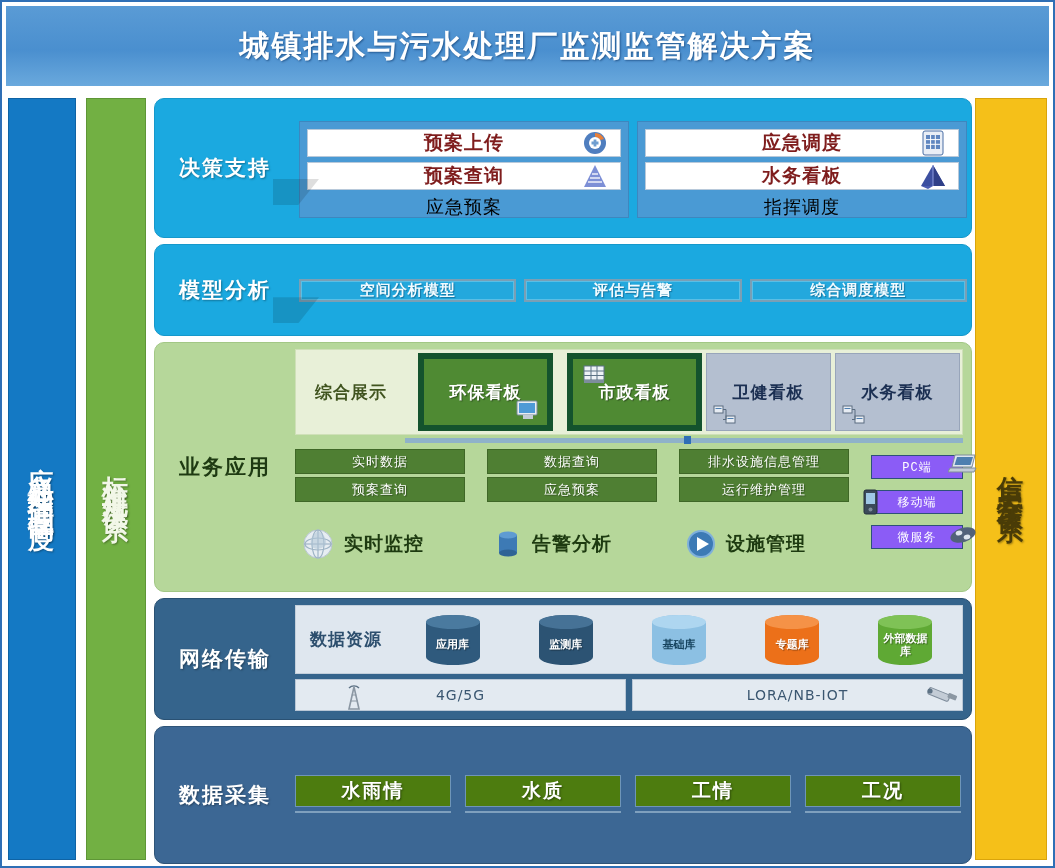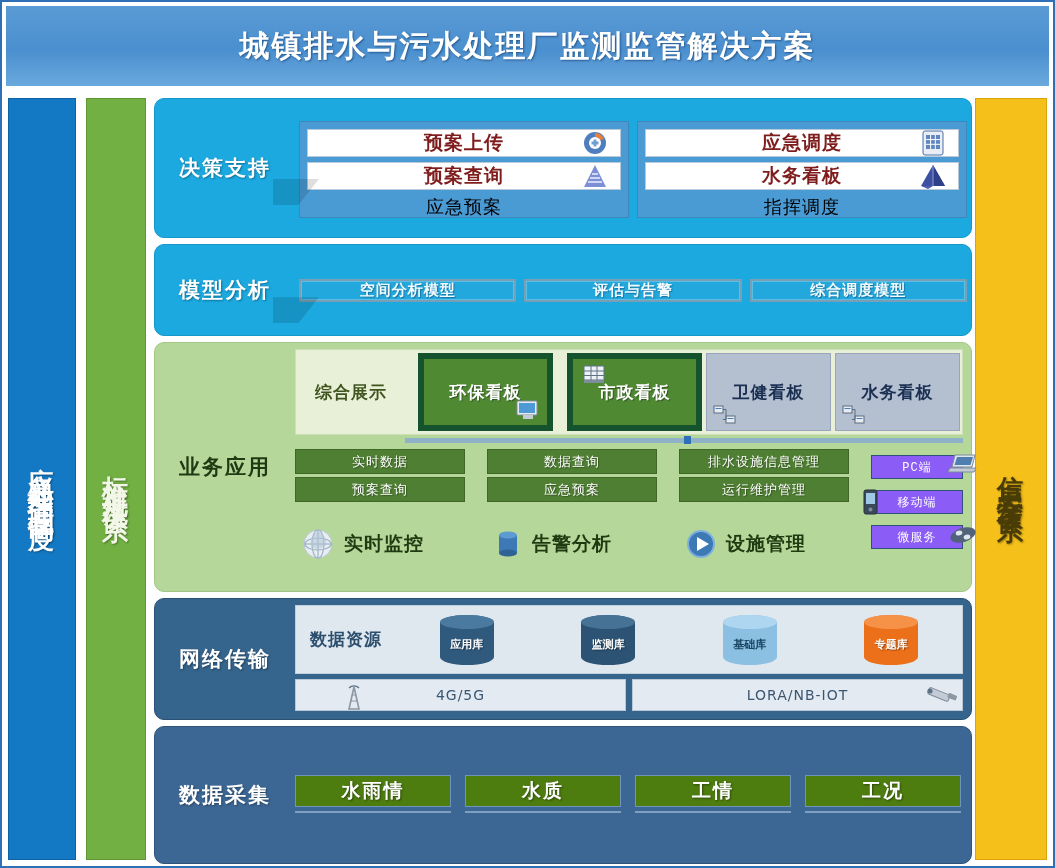--- a/index.html
+++ b/index.html
@@ -496,20 +496,27 @@
               <div class="cyl-text" style="color:#17445f;text-shadow:none">基础库</div>
             </div>
           </div>
           <div class="db-item">
             <div class="cyl">
               <div class="cyl-body" style="background:#ec7019"></div>
               <div class="cyl-top" style="background:#f59247"></div>
               <div class="cyl-text">专题库</div>
             </div>
           </div>
+          <div class="db-item">
+            <div class="cyl">
+              <div class="cyl-body" style="background:#5fa934"></div>
+              <div class="cyl-top" style="background:#7fc256"></div>
+              <div class="cyl-text">外部数据库</div>
+            </div>
+          </div>
         </div>
 
         <div class="tech-row">
           <div class="tech">
             <span class="tc-icon mid">
               <svg width="26" height="28" viewBox="0 0 26 28">
                 <path d="M13 4 L18 26 H8 Z" fill="none" stroke="#8b97a3" stroke-width="1.6"></path>
                 <line x1="9.5" y1="18" x2="16.5" y2="18" stroke="#8b97a3"></line>
                 <line x1="10.7" y1="12" x2="15.3" y2="12" stroke="#8b97a3"></line>
                 <path d="M8 5a7 7 0 0 1 10 0" fill="none" stroke="#5d7285" stroke-width="1.4"></path>

